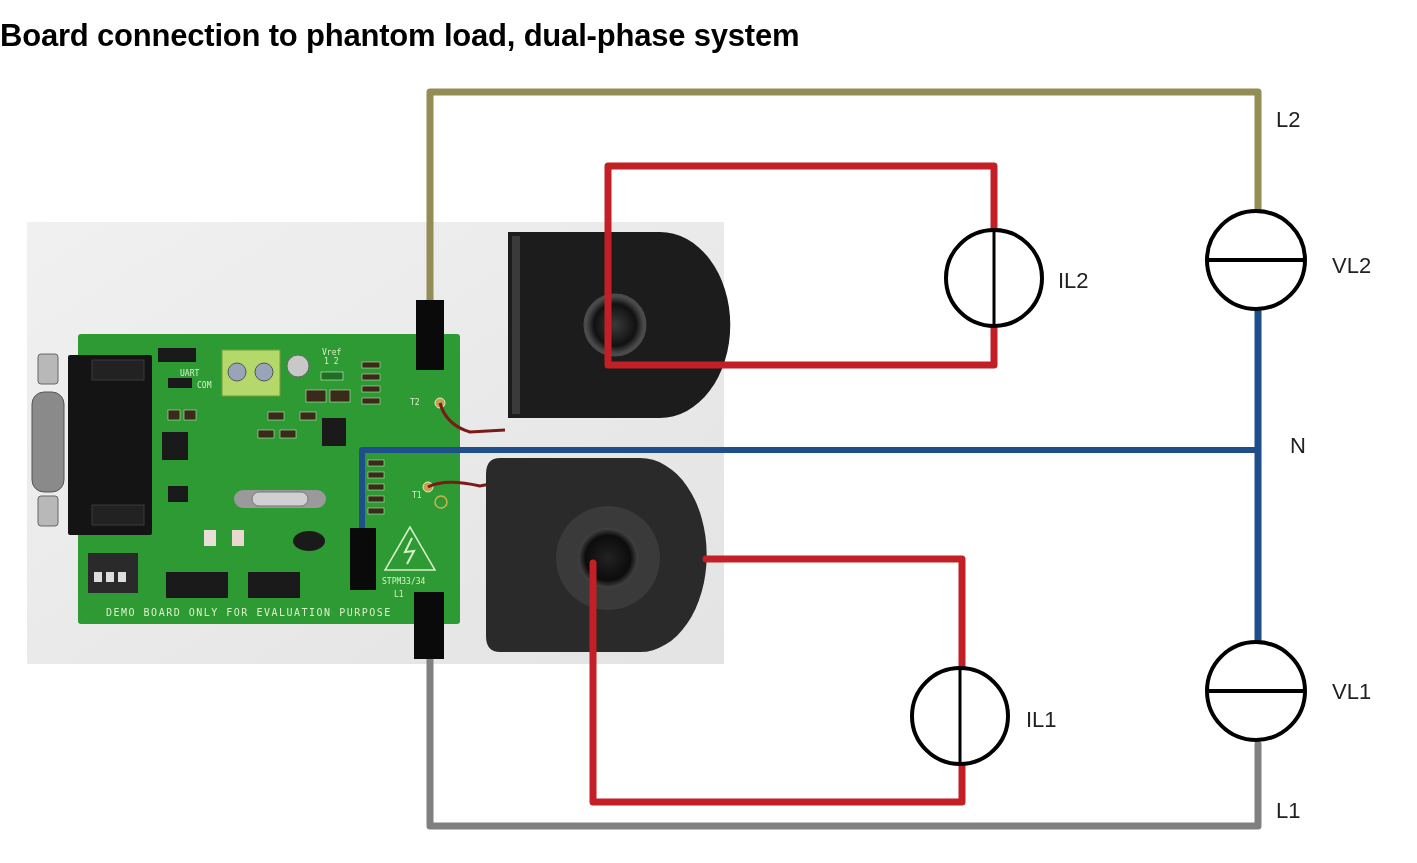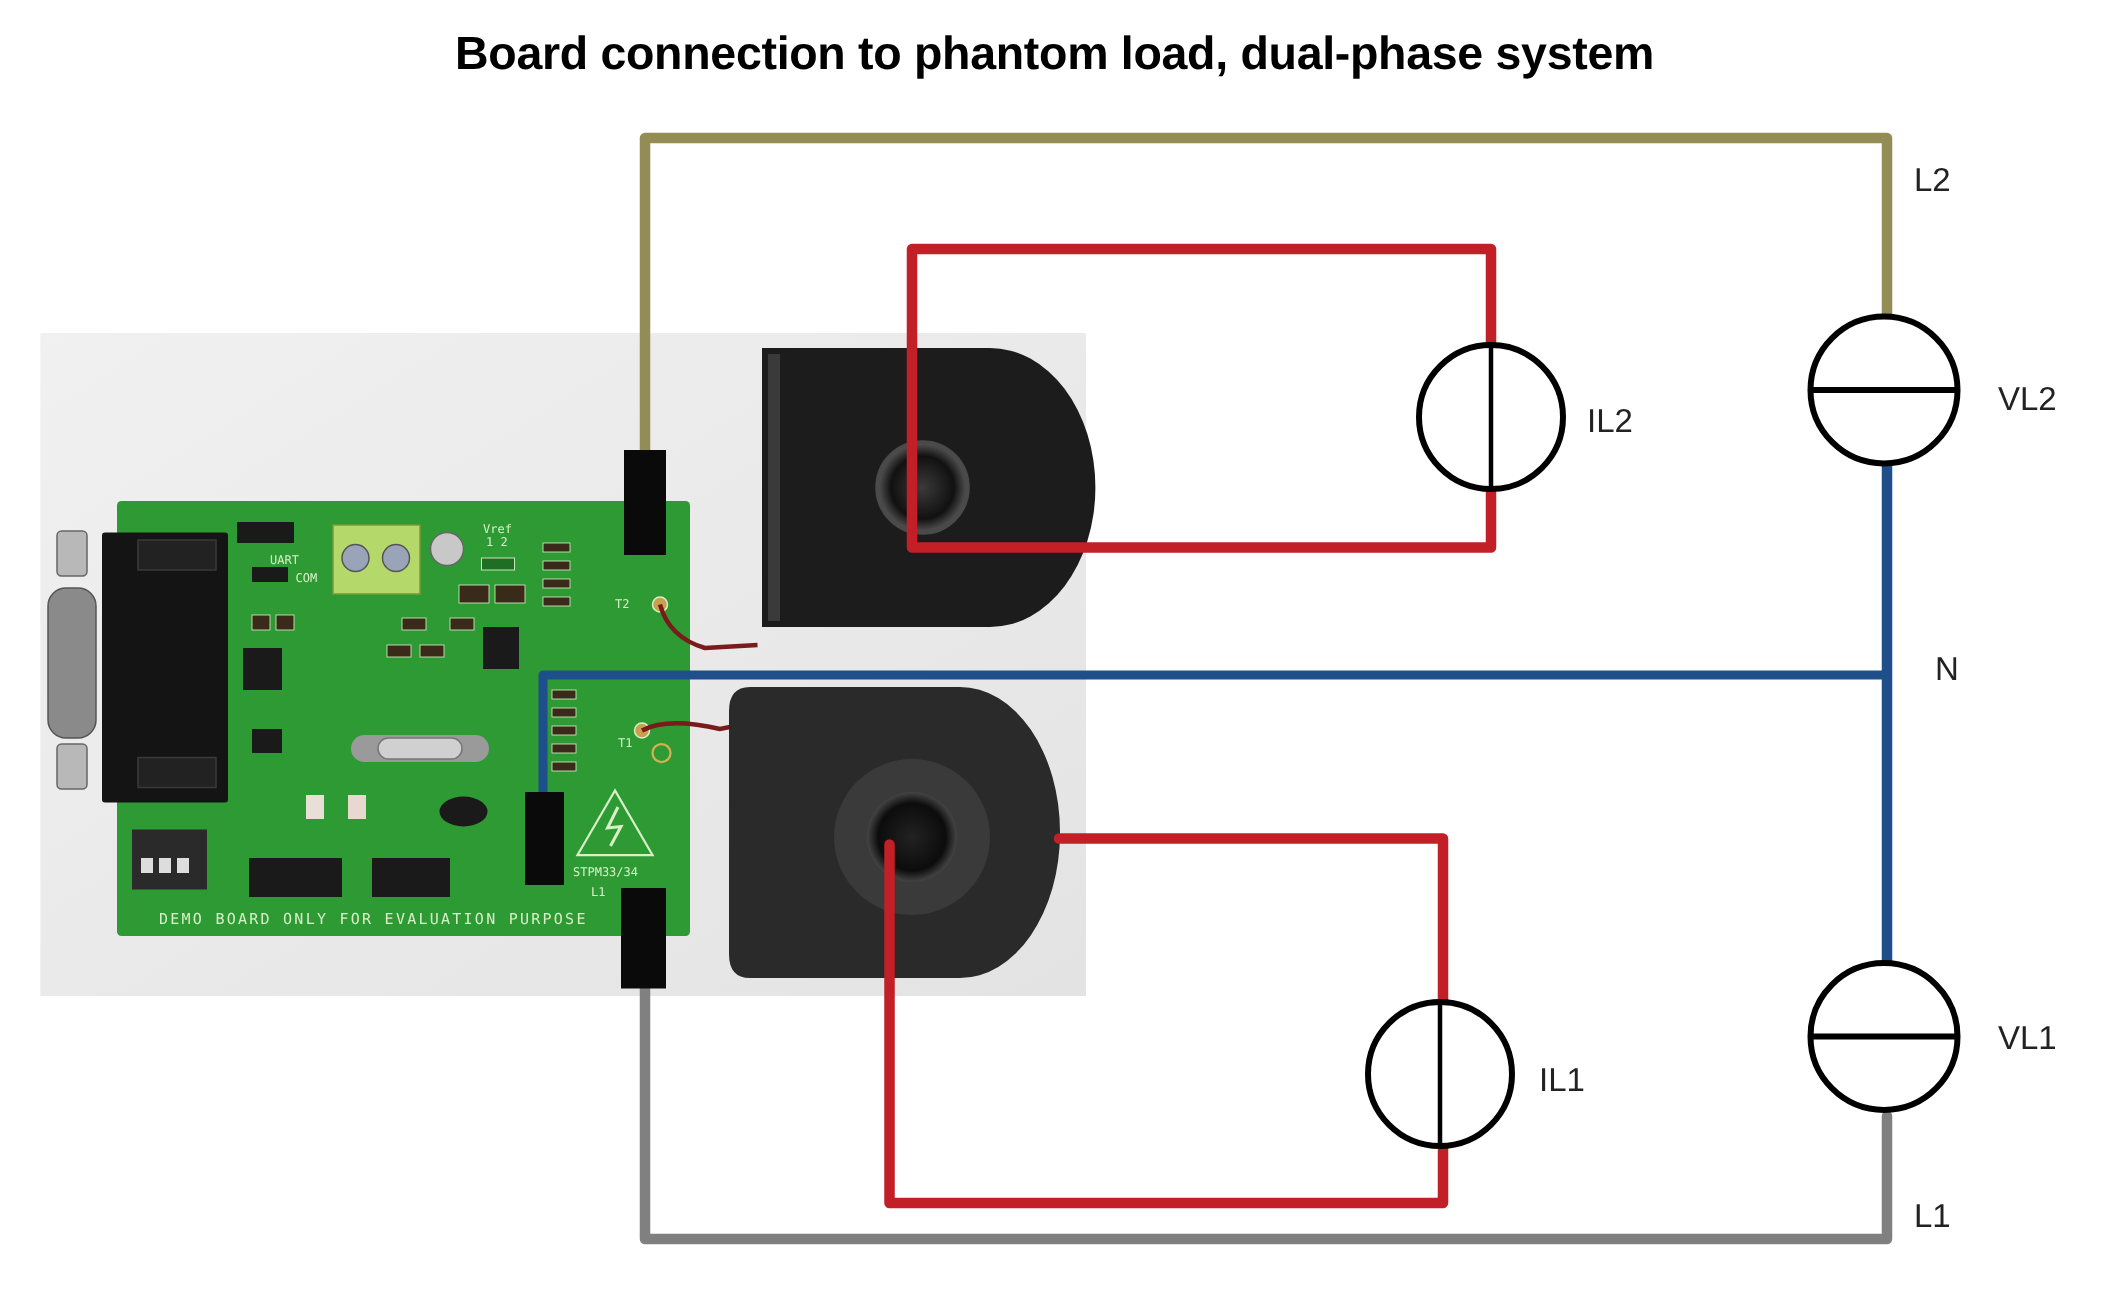--- a/index.html
+++ b/index.html
@@ -1,17 +1,17 @@
 <!DOCTYPE html>
 <html><head>
 <meta charset="utf-8">
 <style>
   html, body { margin:0; padding:0; background:#ffffff; }
   body { width:1417px; height:863px; position:relative; overflow:hidden; font-family:"Liberation Sans", sans-serif; }
-  #title { position:absolute; left:12px; top:18px; width:1382px; text-align:center; font-weight:bold; font-size:31px; color:#000; letter-spacing:-0.2px; }
+  #title { position:absolute; left:0; top:18px; width:1382px; text-align:left; font-weight:bold; font-size:31px; color:#000; letter-spacing:-0.2px; }
   svg#diagram { position:absolute; left:0; top:0; }
   .lbl { font-family:"Liberation Sans", sans-serif; font-size:22px; fill:#222; }
   .boardtxt { font-family:"DejaVu Sans Mono", monospace; font-size:10px; fill:#d8f0c8; letter-spacing:1.5px; }
   .smalltxt { font-family:"DejaVu Sans Mono", monospace; font-size:8px; fill:#d8f0c8; }
 </style>
 </head>
 <body>
 
 <div id="title">Board connection to phantom load, dual-phase system</div>
 

